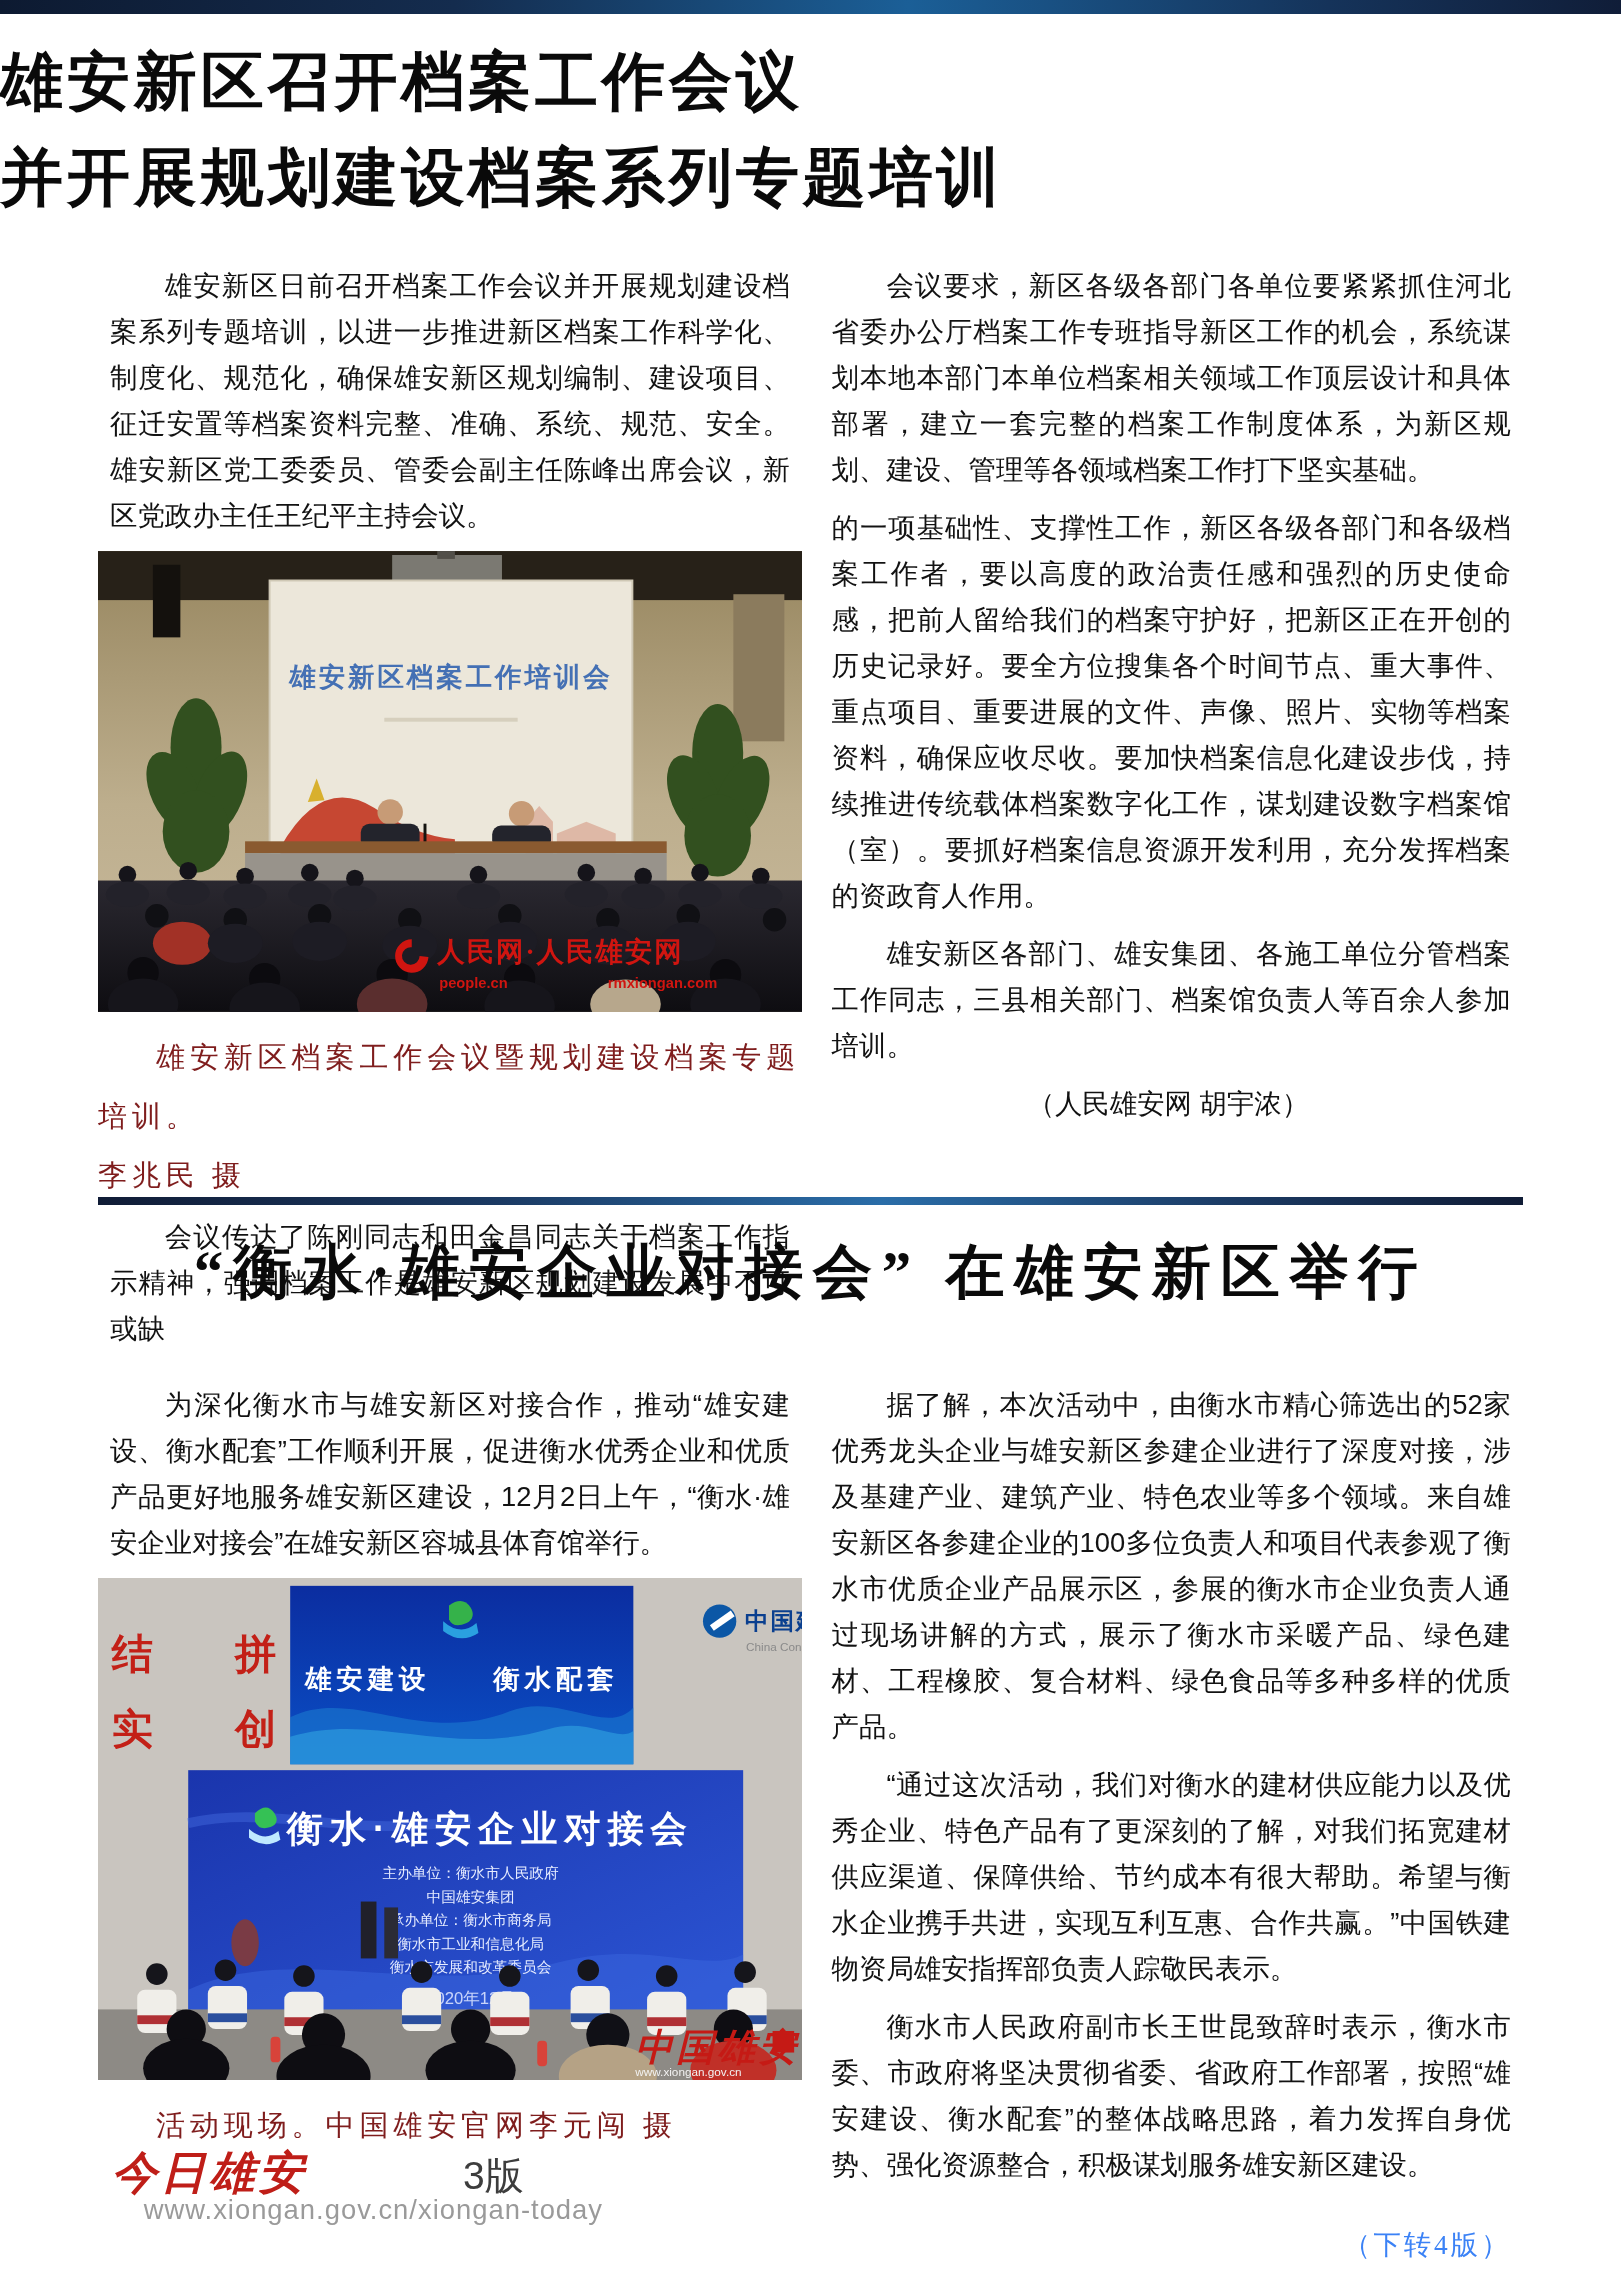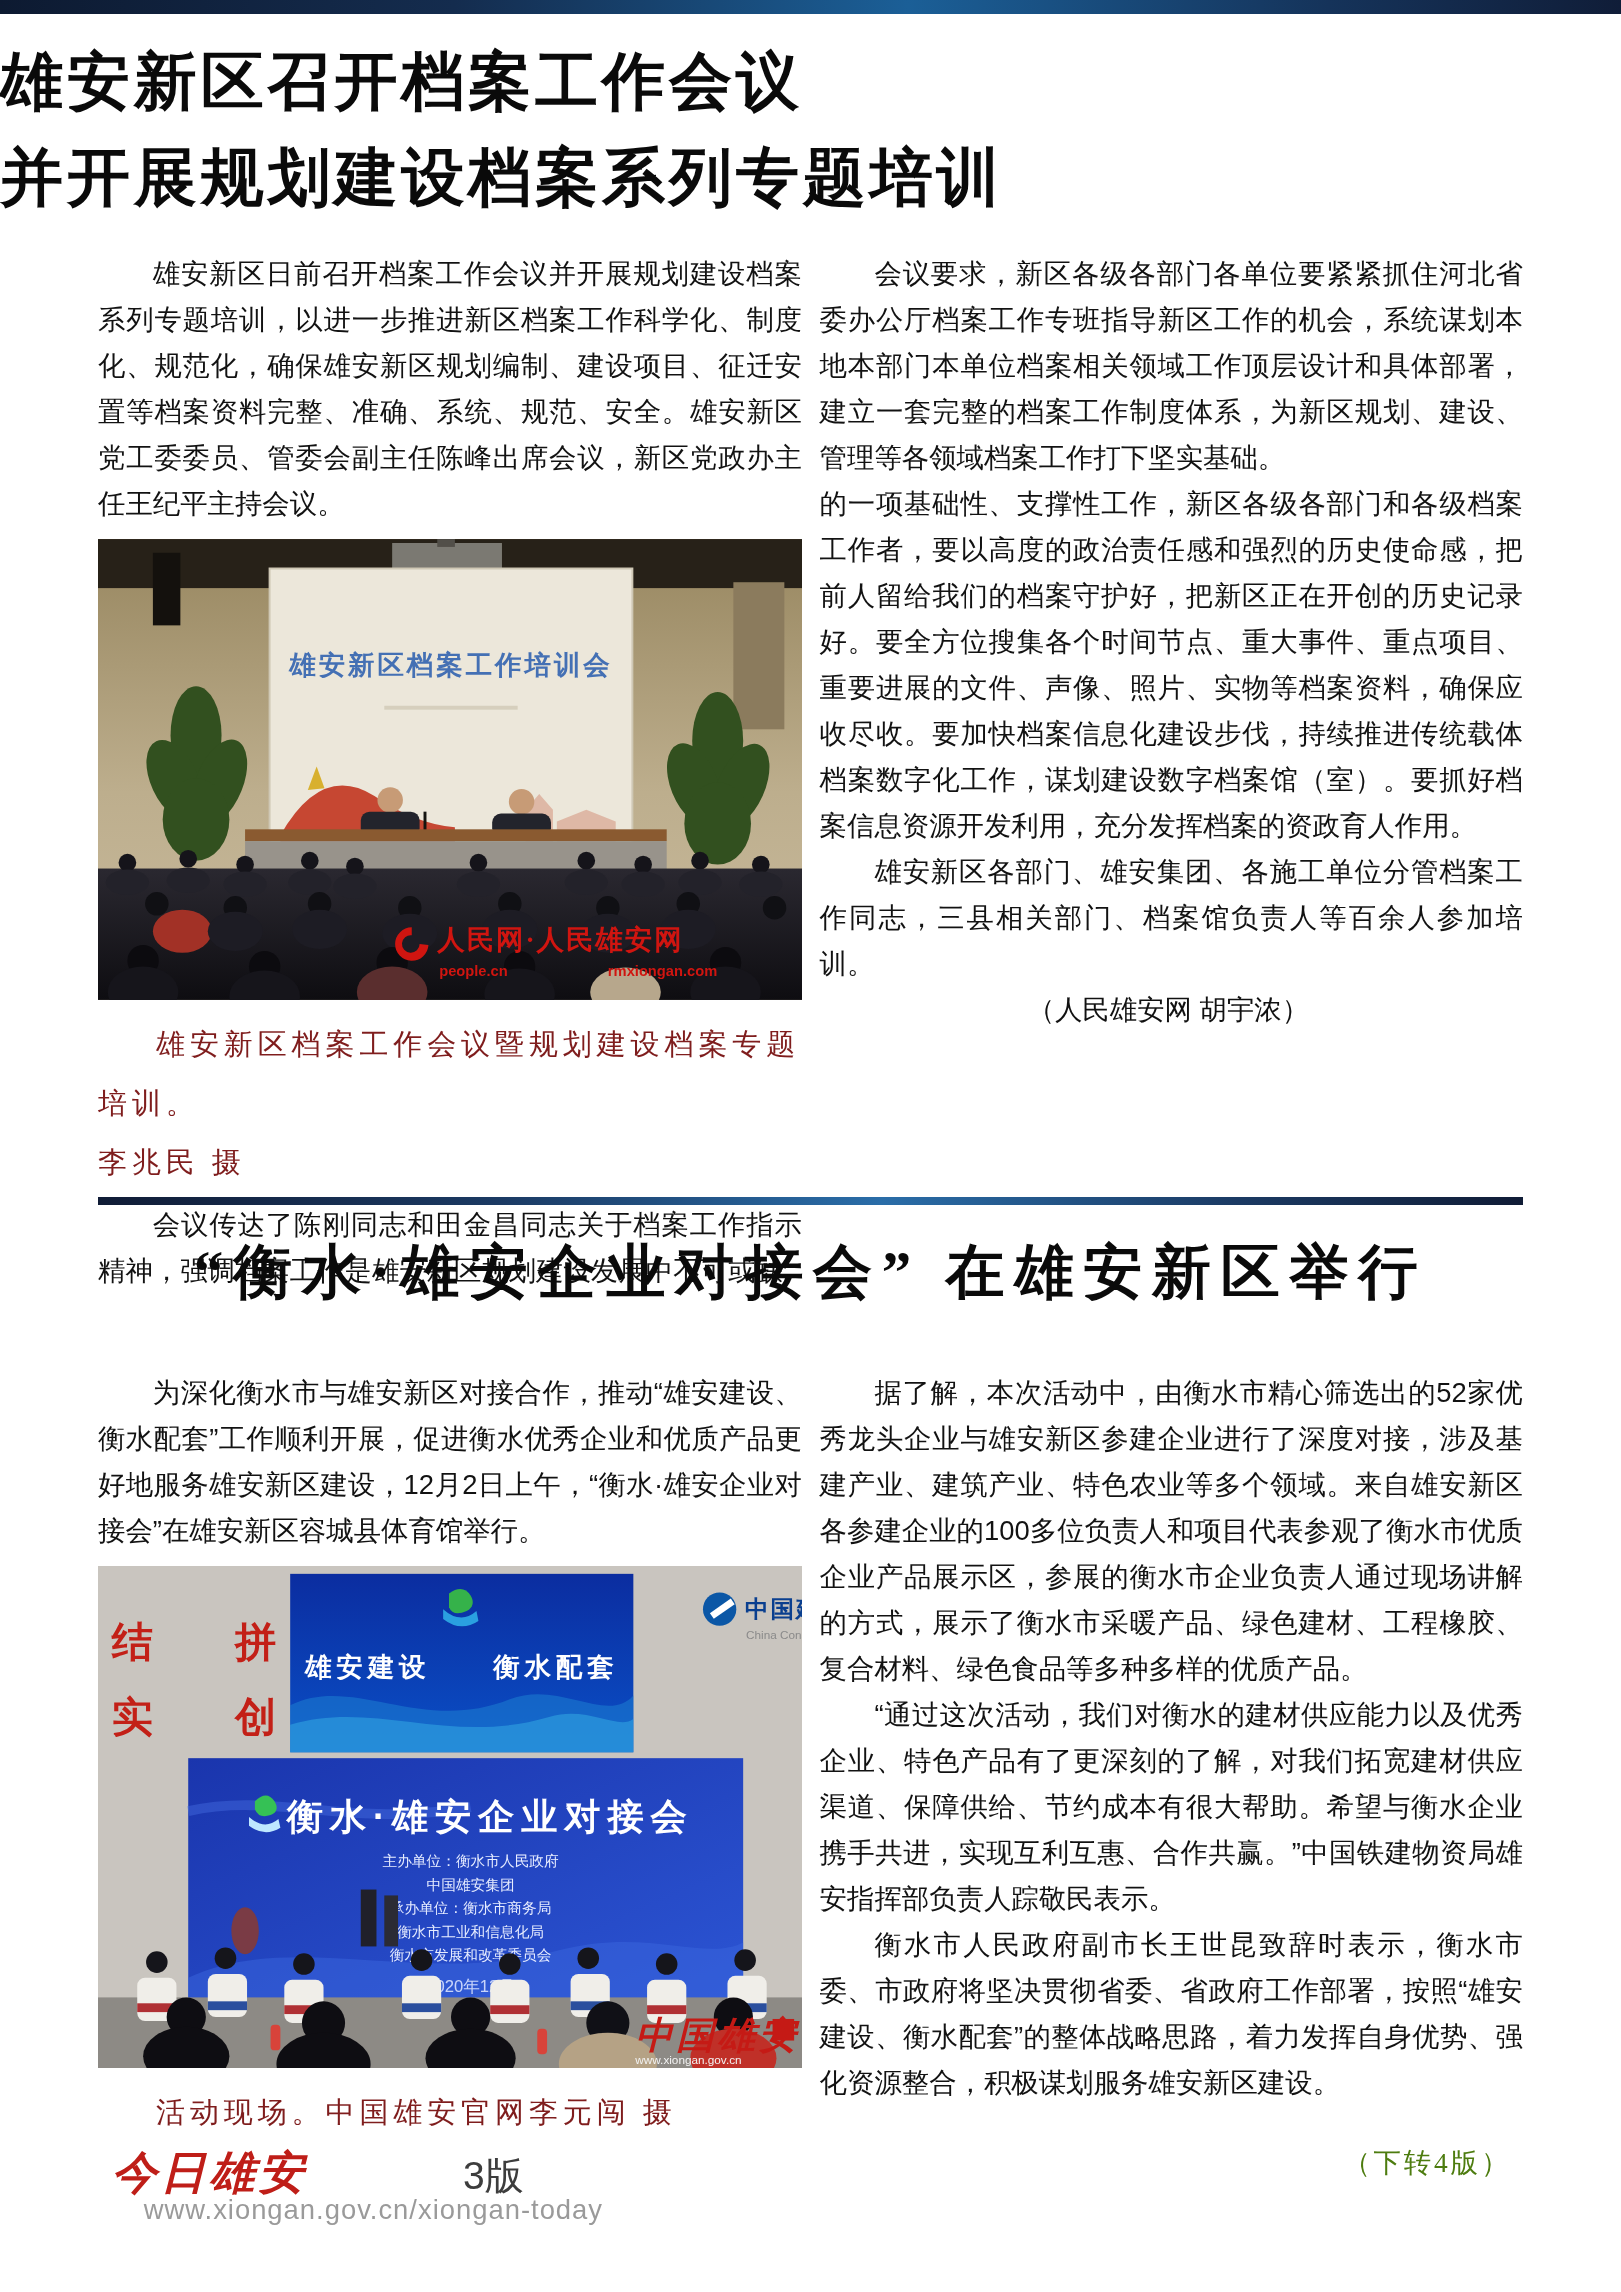--- a/index.html
+++ b/index.html
@@ -8,35 +8,35 @@
   .topbar{position:absolute;top:0;left:0;width:1621px;height:13.7px;
         background:linear-gradient(90deg,#0d1a31 0%,#142c4e 28%,#1b5f97 56%,#15335a 82%,#101d38 100%);}
   .t1{position:absolute;left:0;width:100%;text-align:left;font-weight:bold;
       font-size:63px;letter-spacing:3.9px;color:#0a0a0a;margin:0;}
   .t1.l1{top:39px;}
   .t1.l2{top:135px;}
   .cols{position:absolute;left:98px;width:1425px;display:flex;gap:17.6px;}
   .cols.a1{top:251px;}
   .cols.a2{top:1370px;}
   .col{width:704px;}
-  p.body{margin:0;font-size:27.4px;line-height:46px;text-align:justify;color:#121212;}
+  p.body{margin:12px;font-size:27.4px;line-height:46px;text-align:justify;color:#121212;}
   p.body.ind{text-indent:2em;}
   .byline{margin:0;font-size:27.4px;line-height:46px;text-align:center;padding-right:5.9px;}
   .photo-wrap{width:704px;margin-top:11.8px;line-height:0;}
   svg.ph{display:block;overflow:hidden;}
   .caption{font-family:"Liberation Serif","DejaVu Serif",serif;font-size:29px;line-height:59px;
            letter-spacing:4.9px;color:#7f1d1d;margin-top:15.7px;}
   .caption .ind{text-indent:2em;}
   .divider{position:absolute;top:1197px;left:98px;width:1425px;height:7.8px;
         background:linear-gradient(90deg,#101c36 0%,#1b3a63 28%,#2a6da8 55%,#1b3a63 80%,#101c36 100%);}
   .t2{position:absolute;top:1233px;left:0;width:100%;text-align:center;margin:0;
       font-family:"Liberation Serif","DejaVu Serif",serif;font-weight:600;
       font-size:59px;letter-spacing:9.8px;color:#0a0a0a;}
   .continued{margin:0;margin-top:39px;font-family:"Liberation Serif","DejaVu Serif",serif;
-      font-size:27.4px;text-align:right;padding-right:11.8px;color:#4d7c0f;letter-spacing:2.9px;}
+      font-size:27.4px;text-align:right;padding-right:11.8px;color:#3b82f6;letter-spacing:2.9px;}
   .footer{position:absolute;top:2143px;left:98px;width:1425px;height:108px;}
   .brand{position:absolute;left:13.7px;top:0;font-family:"Liberation Serif","DejaVu Serif",serif;
       font-weight:bold;font-style:italic;font-size:45px;color:#bf1e18;letter-spacing:3.9px;}
   .pageno{position:absolute;left:365px;top:5.9px;font-size:39px;color:#3d3d3d;}
   .siteurl{position:absolute;left:13.7px;top:51px;font-size:27.4px;color:#9a9a9a;letter-spacing:1px;margin-left:32px;}
   text{font-family:"Liberation Sans","DejaVu Sans",sans-serif;}
   text.serif{font-family:"Liberation Serif","DejaVu Serif",serif;}
 </style>
 </head>
 <body>

